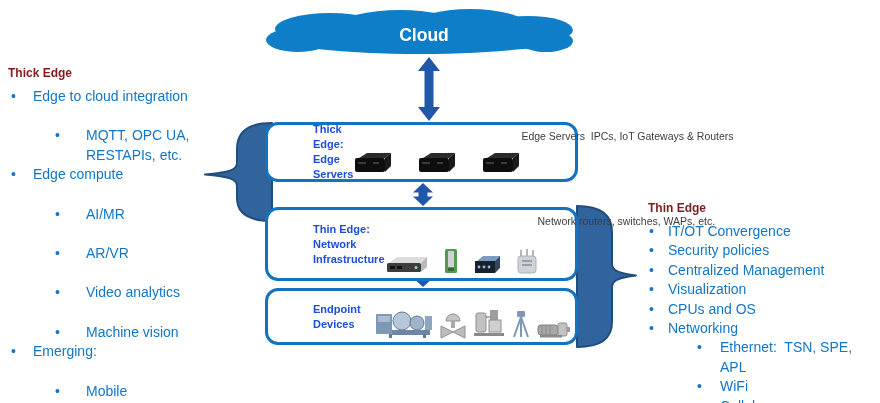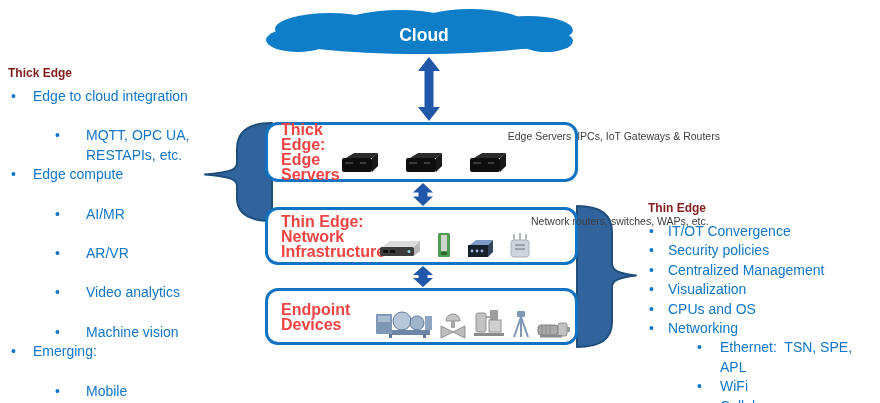--- a/index.html
+++ b/index.html
@@ -15,26 +15,26 @@
   #left-panel{left:8px;top:66px;width:218px;}
   #left-panel .l1{padding-left:25px;} #left-panel .l1::before{left:3px;}
   #left-panel .l2{padding-left:78px;margin-top:20px;} #left-panel .l2::before{left:47px;}
   #left-panel .l2 .tx{max-width:132px;}
   #right-panel{left:648px;top:201px;width:230px;}
   #right-panel .l1{padding-left:20px;} #right-panel .l1::before{left:1px;}
   #right-panel .l2{padding-left:72px;text-decoration:underline;} #right-panel .l2::before{left:49px;}
   
   .box{position:absolute;left:265px;width:313px;background:#fff;border:3.5px solid #1173c2;
        border-radius:13px;box-sizing:border-box;display:flex;z-index:2;}
-  .box-label{width:97px;padding:0 0 0 13px;font-weight:bold;font-size:16px;line-height:15px;
-             color:#ef4444;white-space:pre-line;align-self:center;}
+  .box-label{width:97px;padding:0 0 0 13px;font-weight:bold;font-size:11px;line-height:15px;
+             color:#1d4ed8;white-space:pre-line;align-self:center;margin-left:32px;}
   .box-content{flex:1;display:flex;flex-direction:row;padding:3px 4px 3px 0;}
   .devices{flex:1;display:flex;align-items:flex-end;justify-content:center;}
   .caption{font-size:10.5px;color:#3d3d3d;text-align:center;white-space:pre;padding-top:2px;}
-  #box-0{top:122px;height:60px;} #box-1{top:207px;height:58px;} #box-2{top:288px;height:57px;}
+  #box-0{top:122px;height:60px;} #box-1{top:207px;height:74px;} #box-2{top:288px;height:57px;}
   #box-0 .devices{gap:24px;} #box-1 .devices{gap:15px;} #box-2 .devices{gap:6px;}
   .dev{display:block;}
 </style>
 </head>
 <body>
 
 <div id="stage">
 
   <svg id="bg" width="880" height="403" viewBox="0 0 880 403">
 

